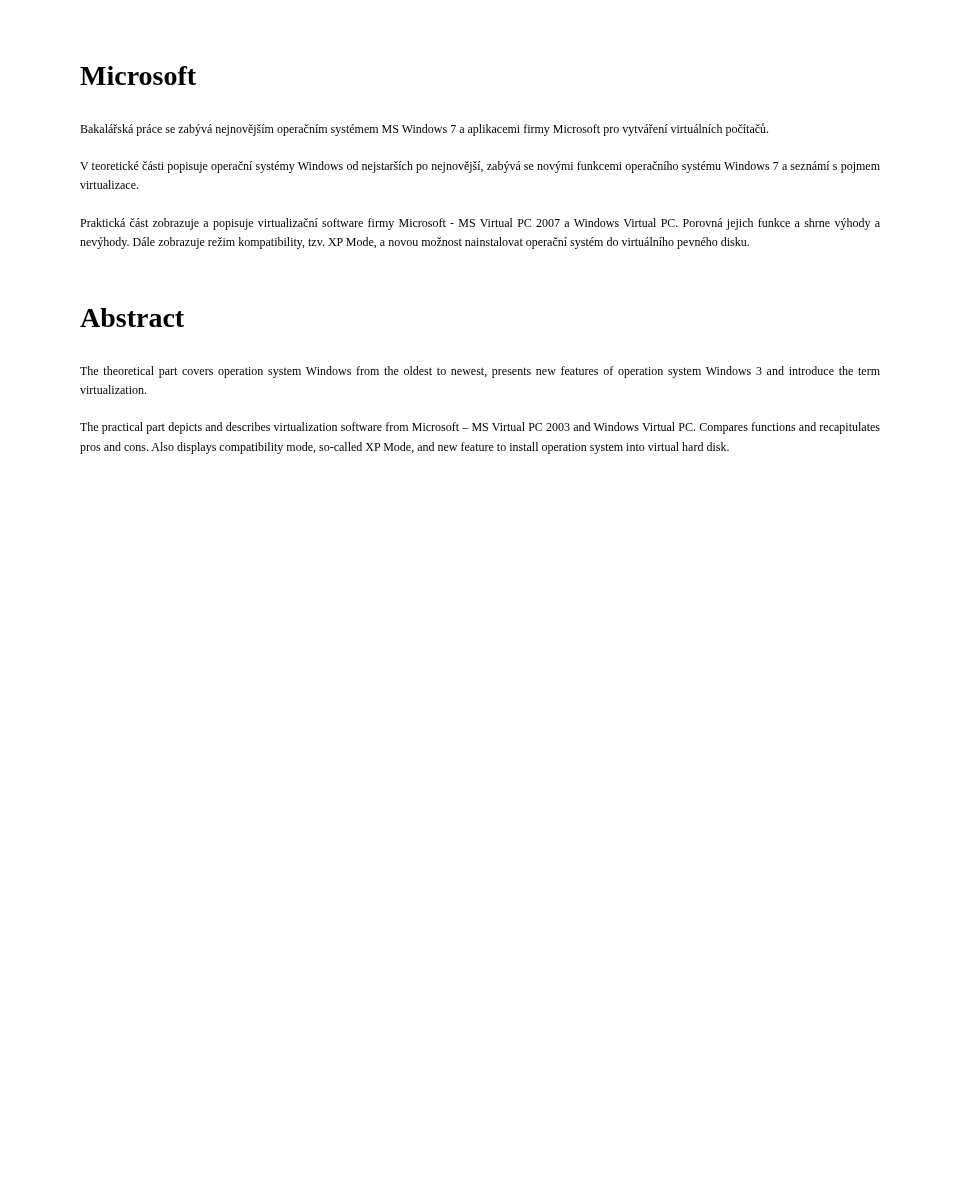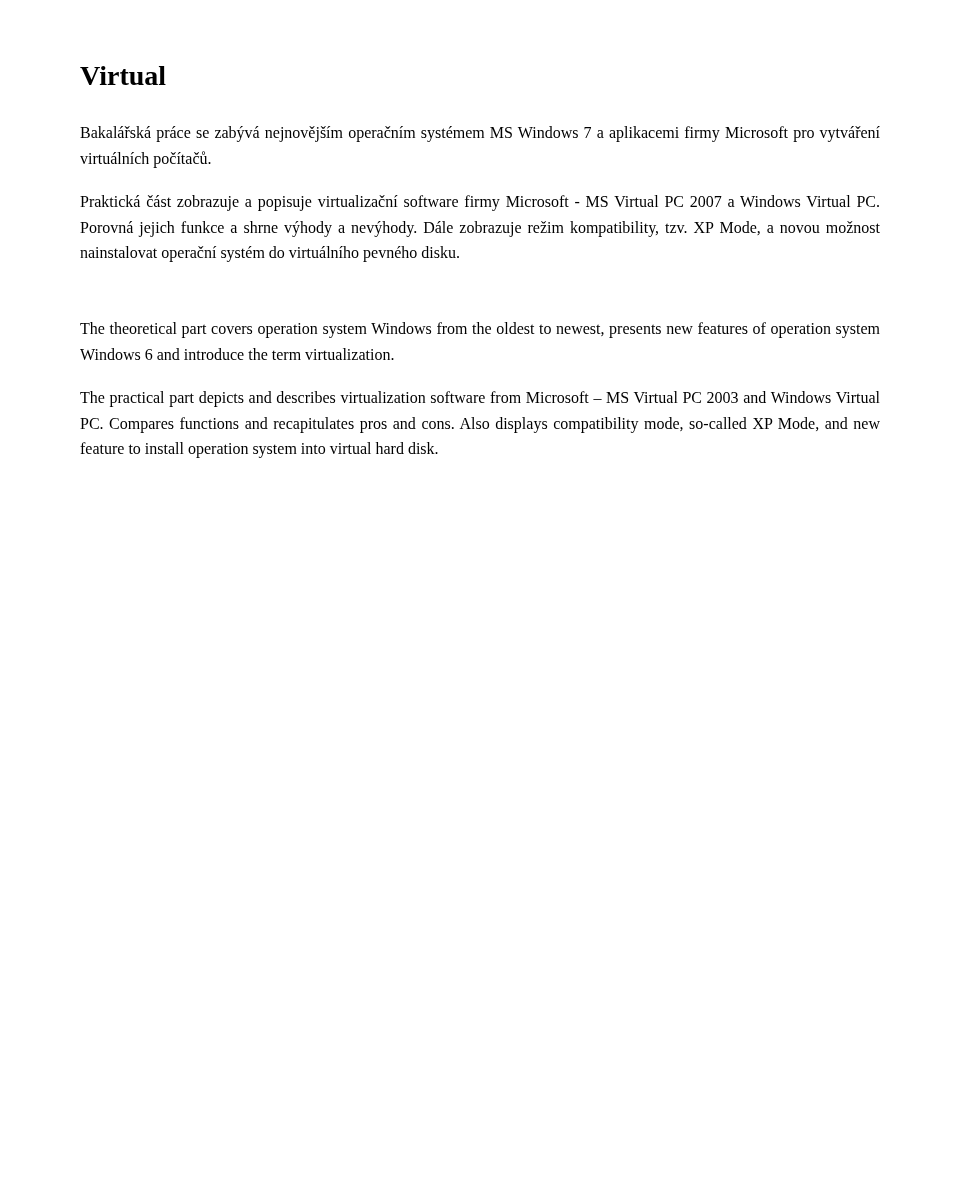--- a/index.html
+++ b/index.html
@@ -25,44 +25,46 @@
     }
 
     .section-title {
       font-size: 28px;
       font-weight: bold;
       margin-bottom: 28px;
       font-family: "Times New Roman", Times, serif;
     }
 
     .paragraph {
-      font-size: 16px;
+      font-size: 12px;
       line-height: 1.6;
       text-align: justify;
       margin-bottom: 18px;
       font-family: "Times New Roman", Times, serif;
     }
 
     .abstract-section {
       margin-bottom: 50px;
     }
 
     .english-section {
       margin-top: 30px;
     }
   </style>
 </head>
 <body>
 
 <div class="page">
 
   <div class="abstract-section">
-    <h1 class="section-title">Virtual</h1>
+    <h1 class="section-title">Microsoft</h1>
     <p class="paragraph">Bakalářská práce se zabývá nejnovějším operačním systémem MS Windows 7 a aplikacemi firmy Microsoft pro vytváření virtuálních počítačů.</p>
+    <p class="paragraph">V teoretické části popisuje operační systémy Windows od nejstarších po nejnovější, zabývá se novými funkcemi operačního systému Windows 7 a seznámí s pojmem virtualizace.</p>
     <p class="paragraph">Praktická část zobrazuje a popisuje virtualizační software firmy Microsoft - MS Virtual PC 2007 a Windows Virtual PC. Porovná jejich funkce a shrne výhody a nevýhody. Dále zobrazuje režim kompatibility, tzv. XP Mode, a novou možnost nainstalovat operační systém do virtuálního pevného disku.</p>
   </div>
 
   <div class="english-section">
-    <p class="paragraph">The theoretical part covers operation system Windows from the oldest to newest, presents new features of operation system Windows 6 and introduce the term virtualization.</p>
+    <h1 class="section-title">Abstract</h1>
+    <p class="paragraph">The theoretical part covers operation system Windows from the oldest to newest, presents new features of operation system Windows 3 and introduce the term virtualization.</p>
     <p class="paragraph">The practical part depicts and describes virtualization software from Microsoft – MS Virtual PC 2003 and Windows Virtual PC. Compares functions and recapitulates pros and cons. Also displays compatibility mode, so-called XP Mode, and new feature to install operation system into virtual hard disk.</p>
   </div>
 
 </div>
 
 </body></html>

